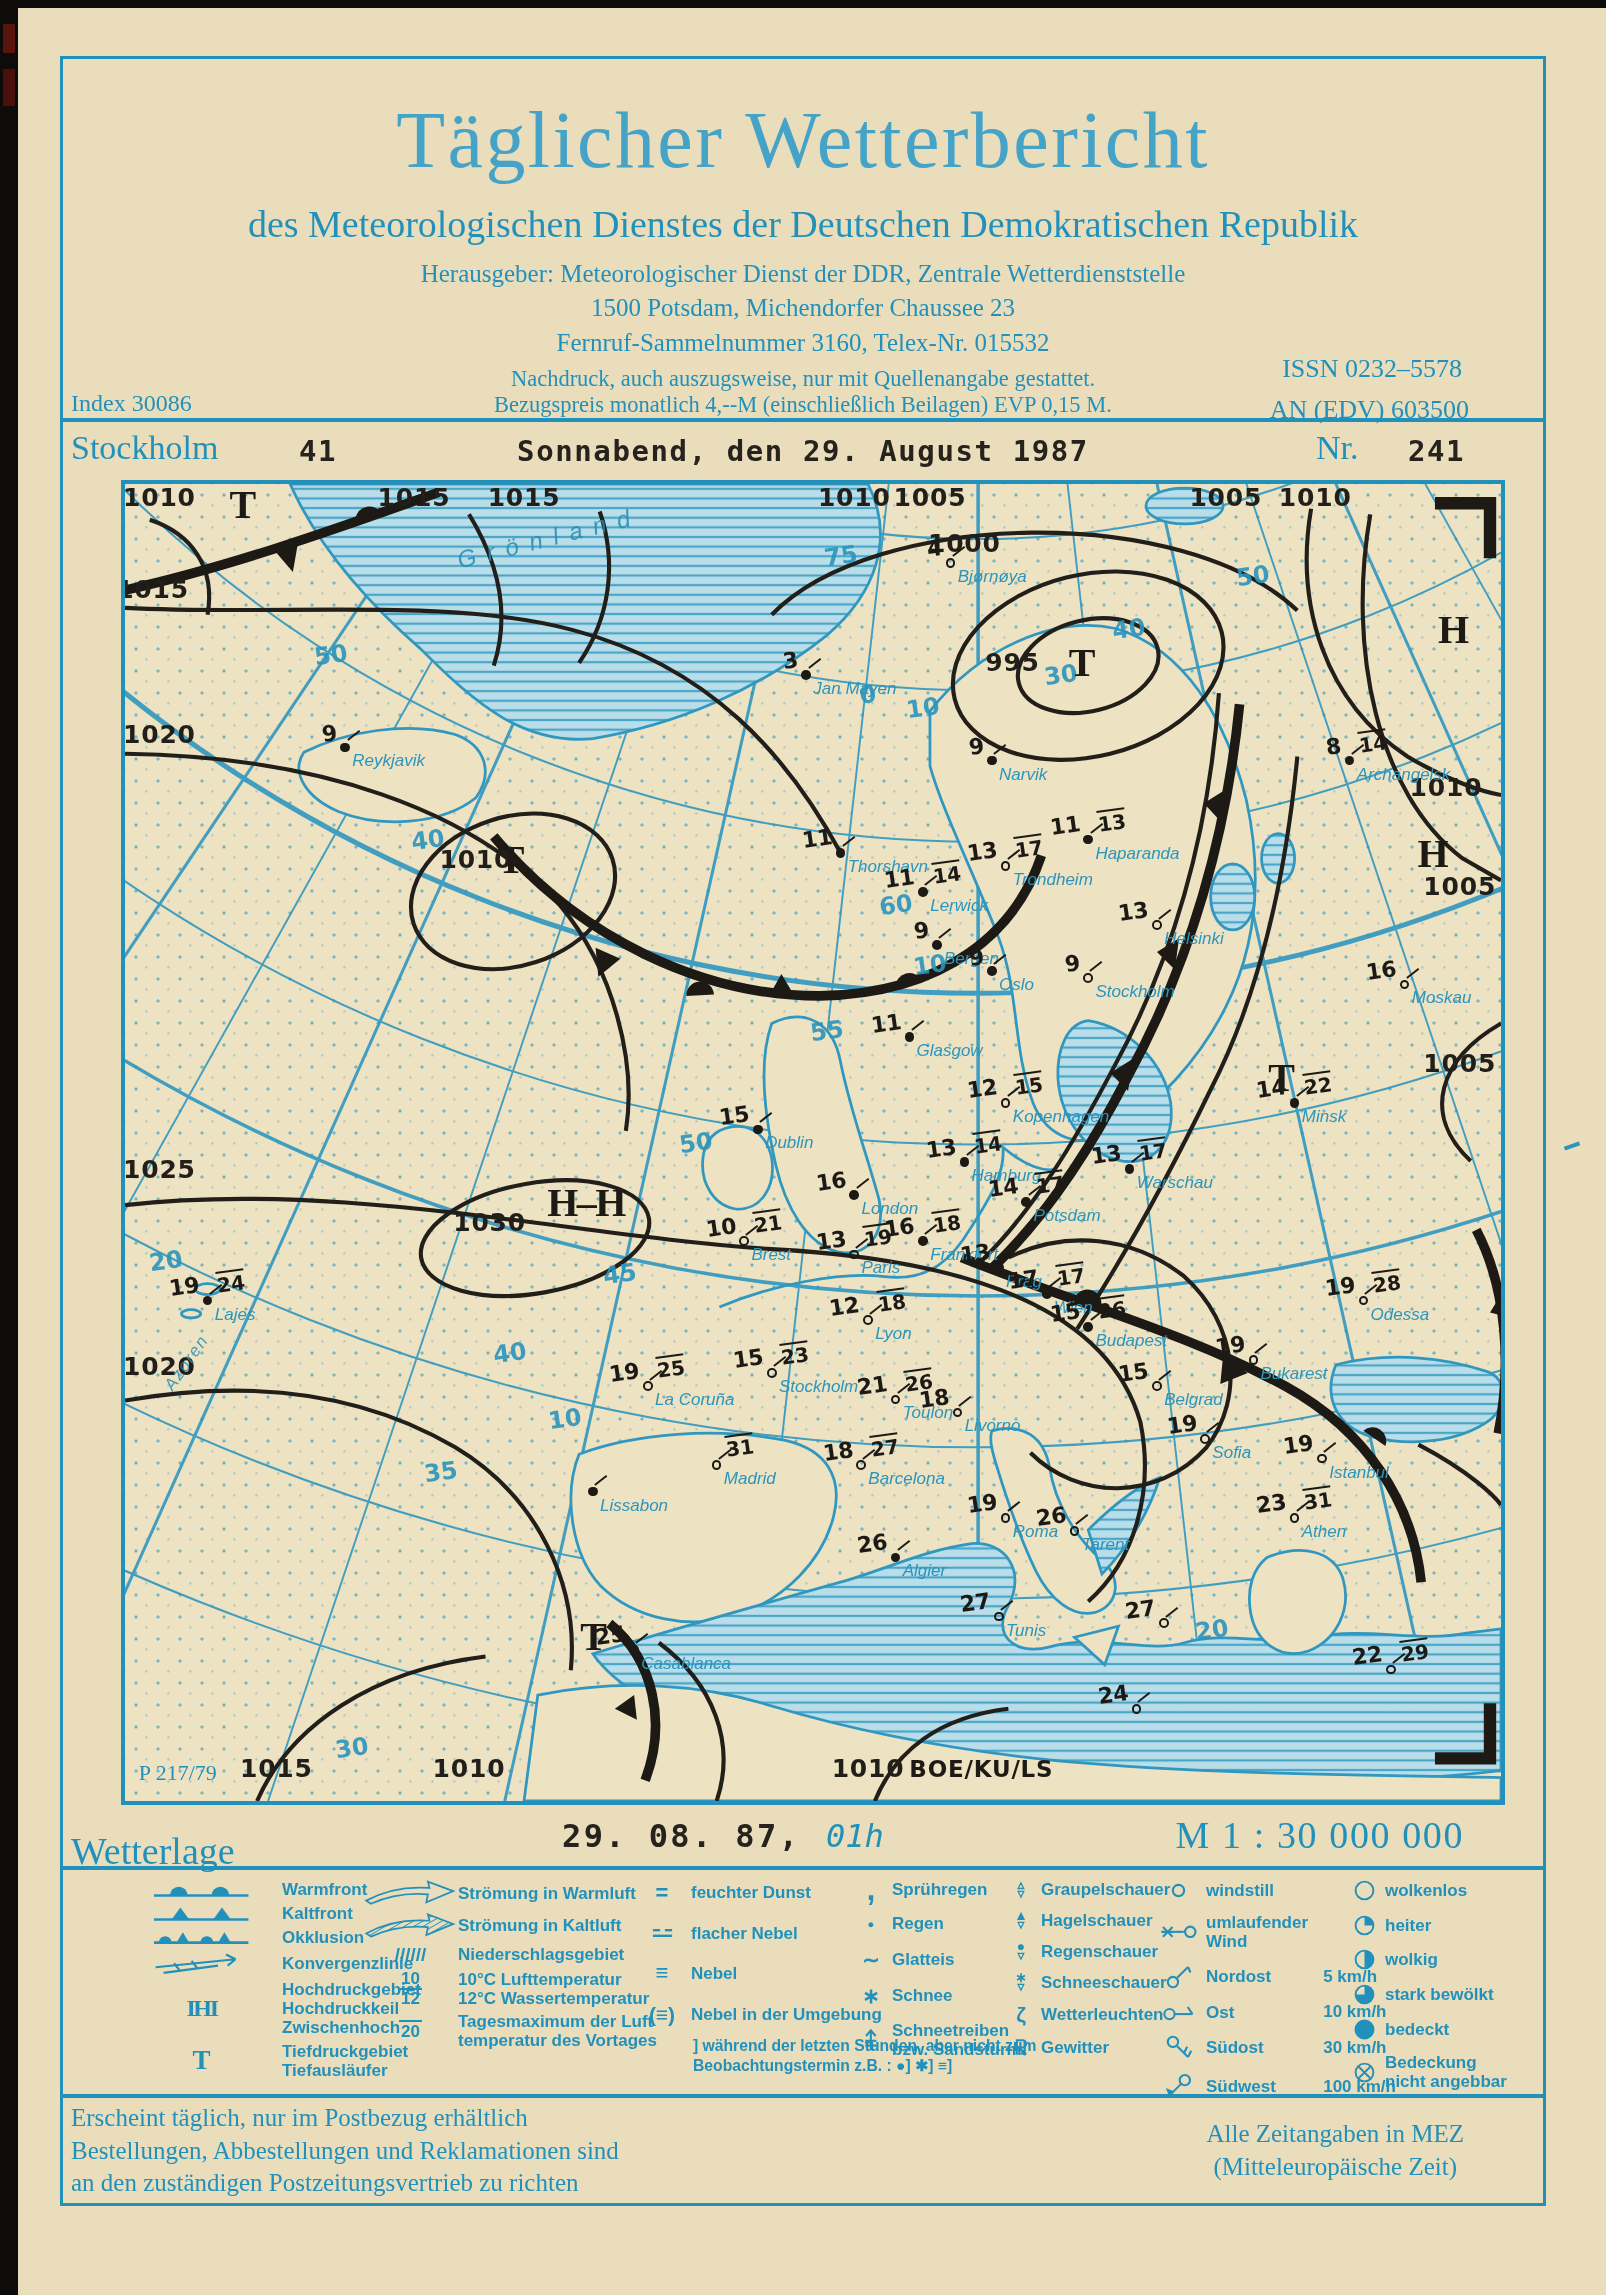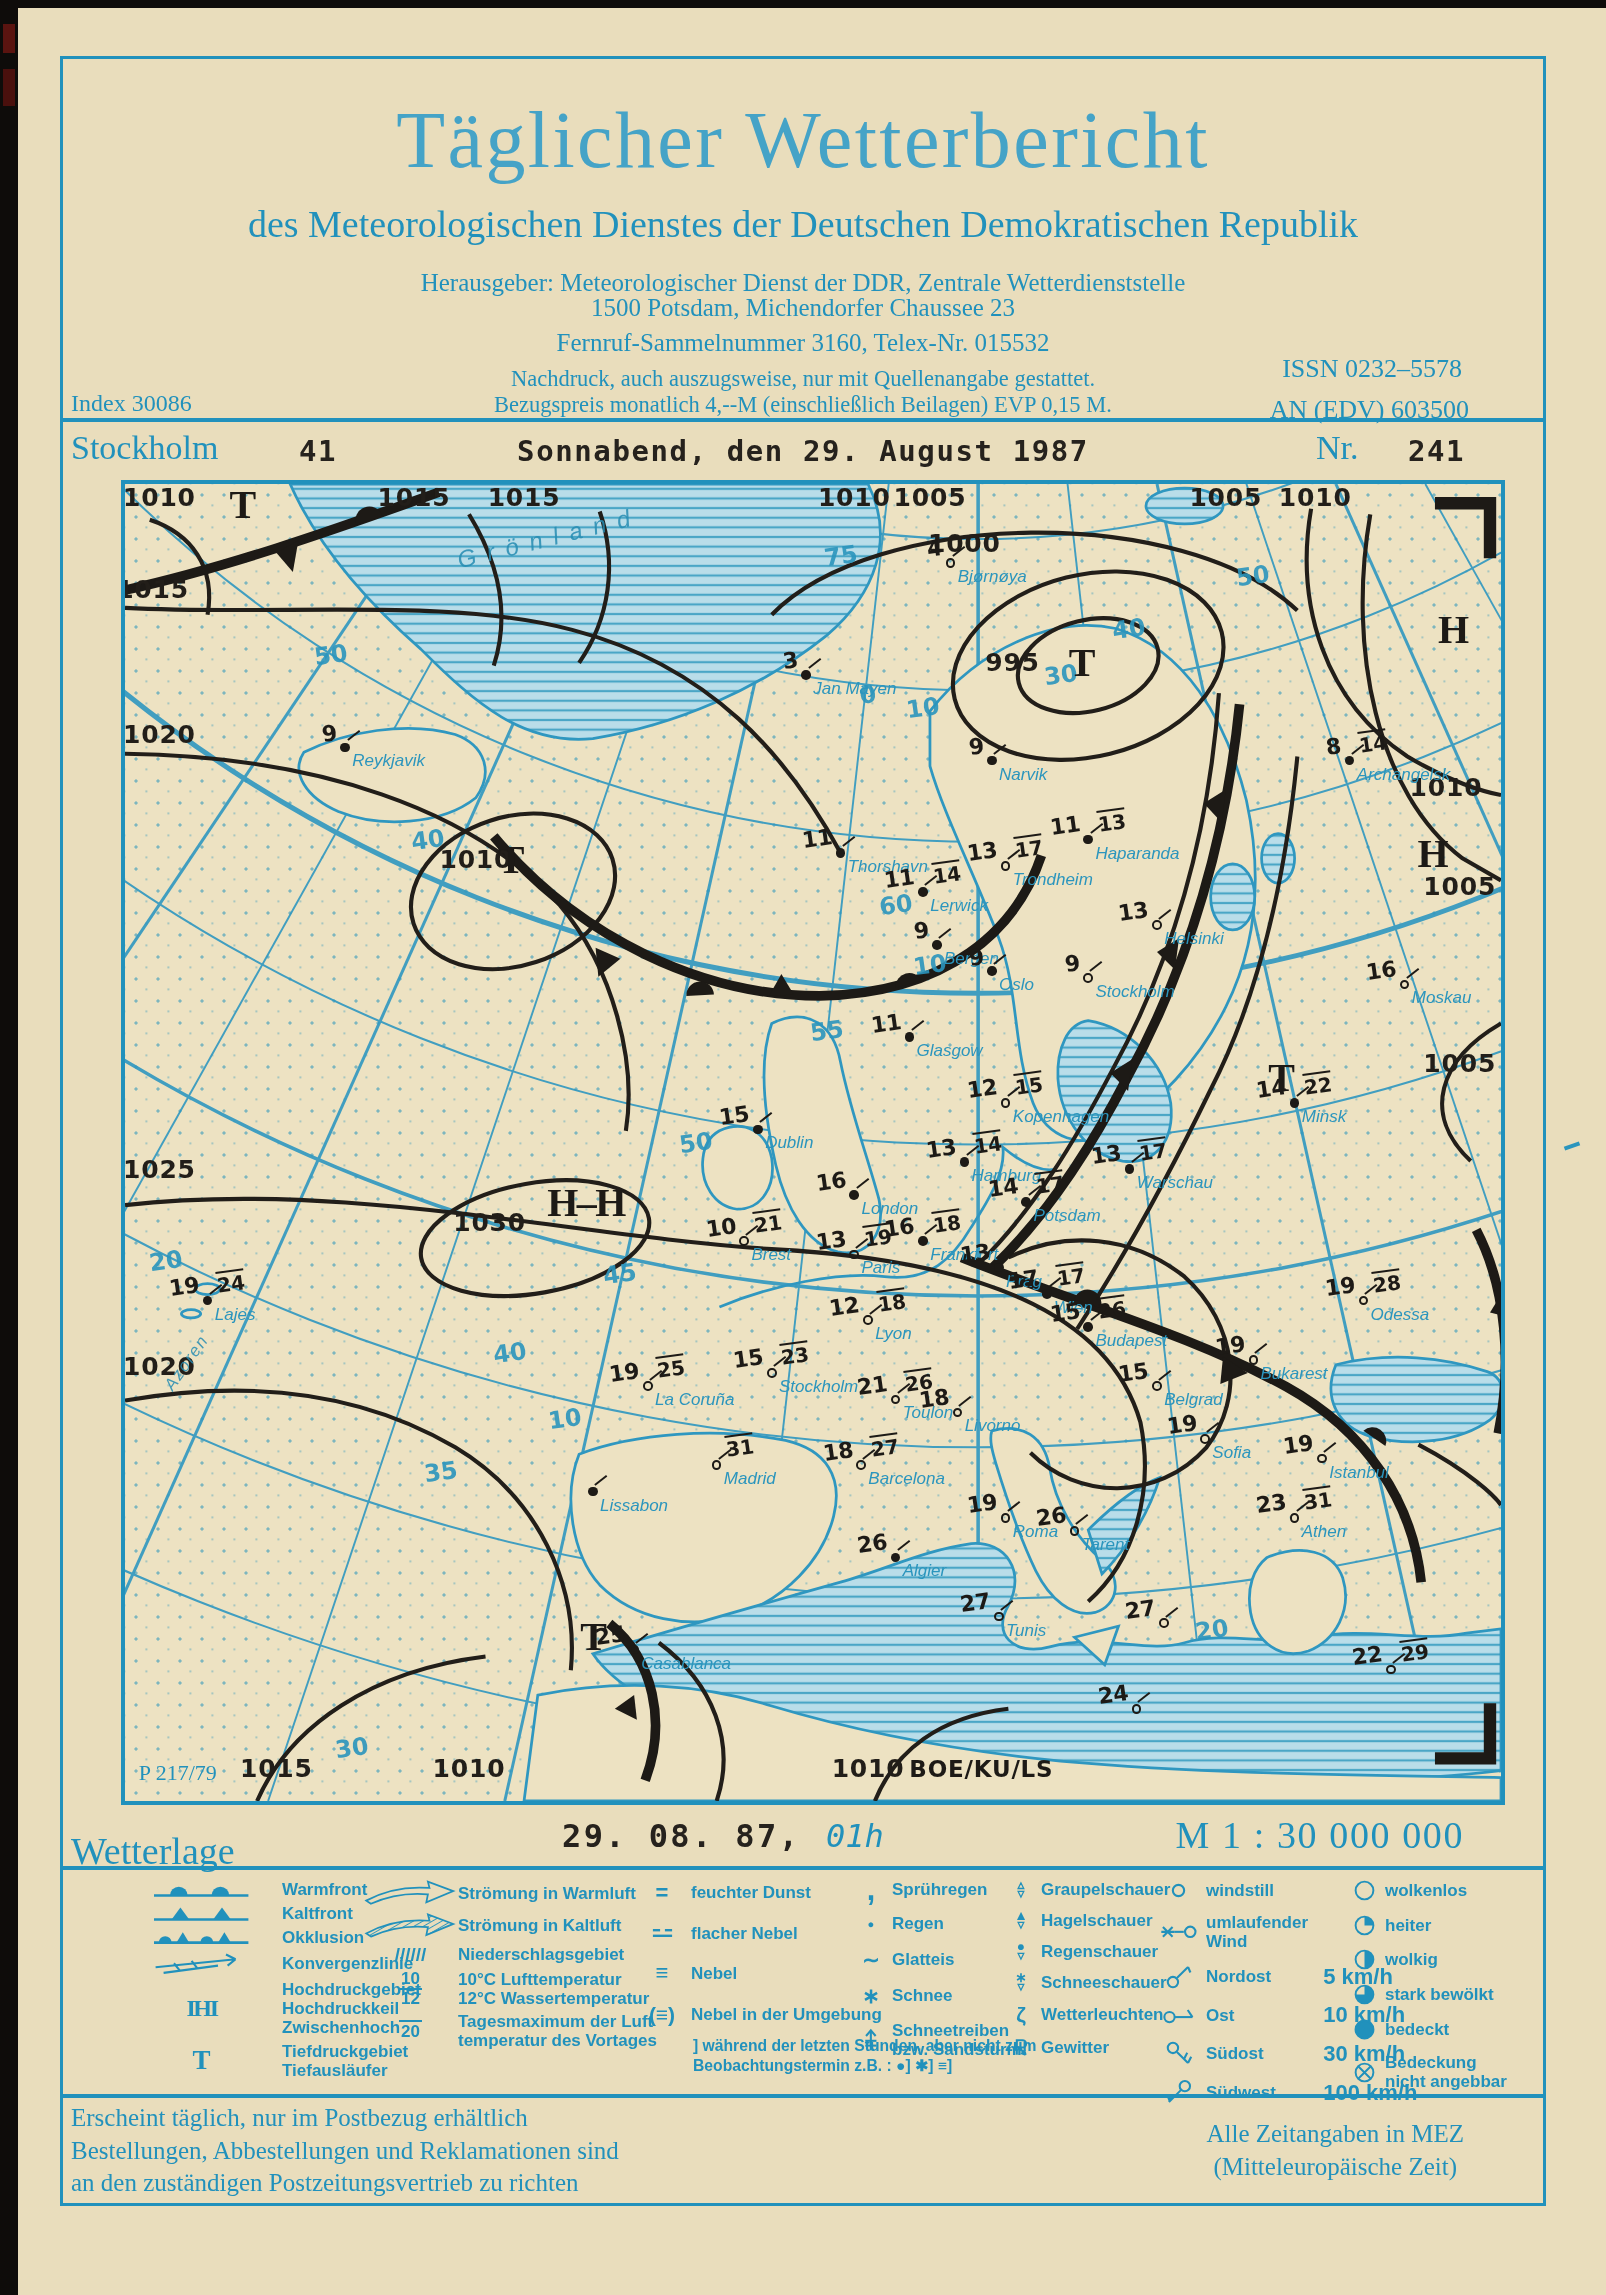--- a/index.html
+++ b/index.html
@@ -9,21 +9,21 @@
   body{width:1607px;height:2295px;background:#0e0c0a;font-family:"Liberation Serif",serif;}
   .page{position:relative;width:1607px;height:2295px;background:#0e0c0a;overflow:hidden;}
   .paper{position:absolute;left:17.7px;top:8px;right:0;bottom:0;background:var(--paper);}
   .artifact{position:absolute;z-index:5;}
   .frame{position:absolute;left:60px;top:56px;width:1486px;height:2150px;border:3.2px solid var(--blue);}
   .hline{position:absolute;left:63px;width:1480px;height:4px;background:var(--blue);}
   .ctr-text{position:absolute;left:63px;width:1480px;text-align:center;color:var(--blue);}
   .title{top:95px;font-size:80px;letter-spacing:2.4px;color:var(--blue-lt);}
   .subtitle{top:202px;font-size:38px;color:var(--blue);}
   .pub{font-size:25px;}
-  .pub1{top:269px;} .pub2{top:294px;} .pub3{top:329px;}
+  .pub1{top:260px;} .pub2{top:294px;} .pub3{top:329px;}
   .notice{font-size:22.5px;}
   .notice1{top:366px;} .notice2{top:392px;}
   .hdr-left{position:absolute;left:71px;top:390px;font-size:24px;color:var(--blue);}
   .hdr-issn{position:absolute;right:145px;top:354px;font-size:26px;color:var(--blue);}
   .hdr-an{position:absolute;right:138px;top:395px;font-size:26px;color:var(--blue);}
   .tw{font-family:"DejaVu Sans Mono",monospace;font-weight:bold;color:var(--ink);}
   .jahr-label{position:absolute;left:71px;top:429px;font-size:34px;color:var(--blue);}
   .jahr-val{position:absolute;left:299px;top:434px;font-size:29px;letter-spacing:1.6px;}
   .issue-date{position:absolute;left:63px;width:1480px;top:434px;text-align:center;font-size:29px;letter-spacing:1.6px;}
   .nr-label{position:absolute;left:1316px;top:429px;font-size:34px;color:var(--blue);}
@@ -64,21 +64,21 @@
   .cap-wetterlage{position:absolute;left:71px;top:1813px;font-size:38px;color:var(--blue);margin-top:16px;}
   .cap-date{position:absolute;left:562px;top:1817px;font-size:32px;letter-spacing:2.4px;}
   .cap-hour{position:absolute;left:826px;top:1817px;font-size:32px;color:var(--blue);font-family:"DejaVu Sans Mono",monospace;font-style:italic;}
   .cap-scale{position:absolute;right:143px;top:1813px;font-size:38px;color:var(--blue);letter-spacing:1.6px;}
 
   .lcol{position:absolute;top:1880px;display:flex;flex-direction:column;color:var(--blue);
         font-family:"Liberation Sans",sans-serif;}
   .lrow{display:flex;align-items:center;}
   .lrow .sym{flex:none;display:flex;align-items:center;justify-content:center;color:var(--blue);}
   .lrow .lbl{font-size:17px;font-weight:bold;line-height:1.12;}
-  .lrow .spd{font-size:22px;font-weight:bold;margin-left:11.2px;}
+  .lrow .spd{font-size:17px;font-weight:bold;margin-left:11.2px;}
   .c1{left:121px;gap:5px;} .c1 .sym{width:161px;}
   .c2{left:363px;gap:4px;justify-content:center;} .c2 .sym{width:95px;}
   .c3{left:633px;gap:17.7px;} .c3 .sym{width:58px;}
   .c4{left:850px;gap:15.3px;} .c4 .sym{width:42px;}
   .c5{left:1001px;gap:12px;} .c5 .sym{width:40px;}
   .c6{left:1151px;gap:12px;} .c6 .sym{width:55px;}
   .c6 .lbl{width:106px;} 
   .c7{left:1343px;gap:13.7px;} .c7 .sym{width:42px;}
   .legend-note{position:absolute;left:693px;top:2036px;width:378px;font-family:"Liberation Sans",sans-serif;
         font-size:15.7px;font-weight:bold;color:var(--blue);line-height:1.25;}

